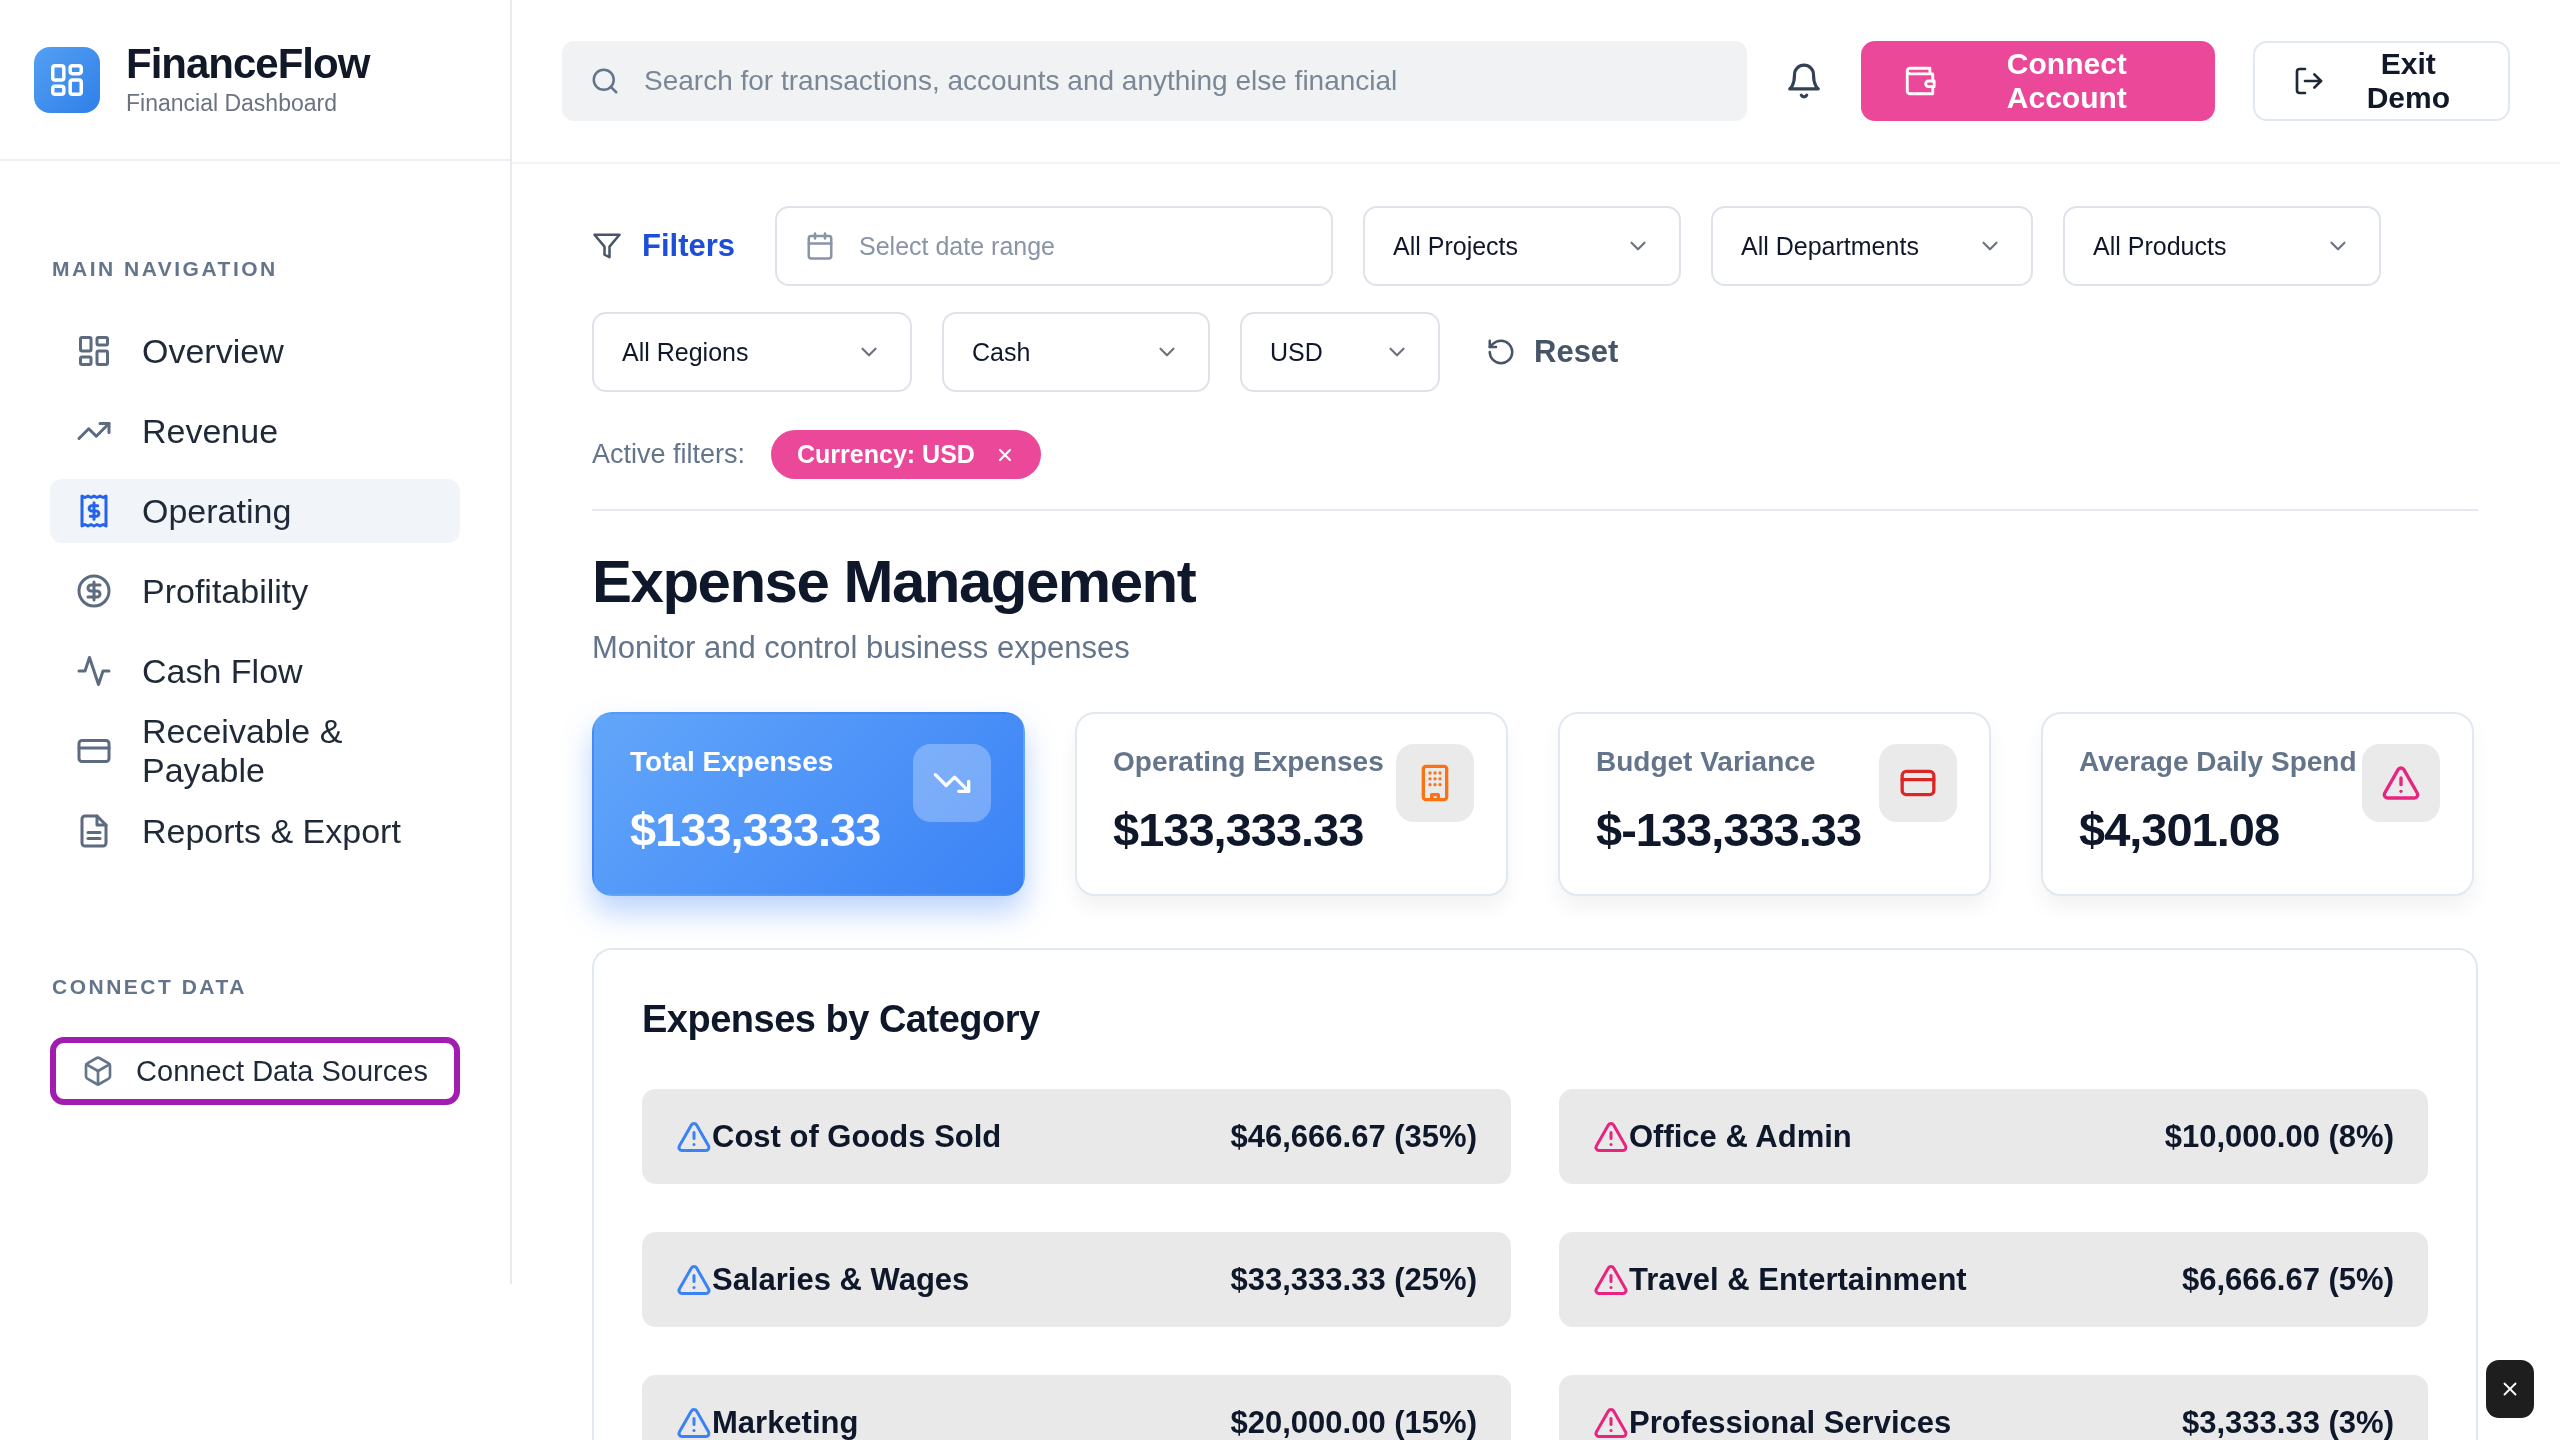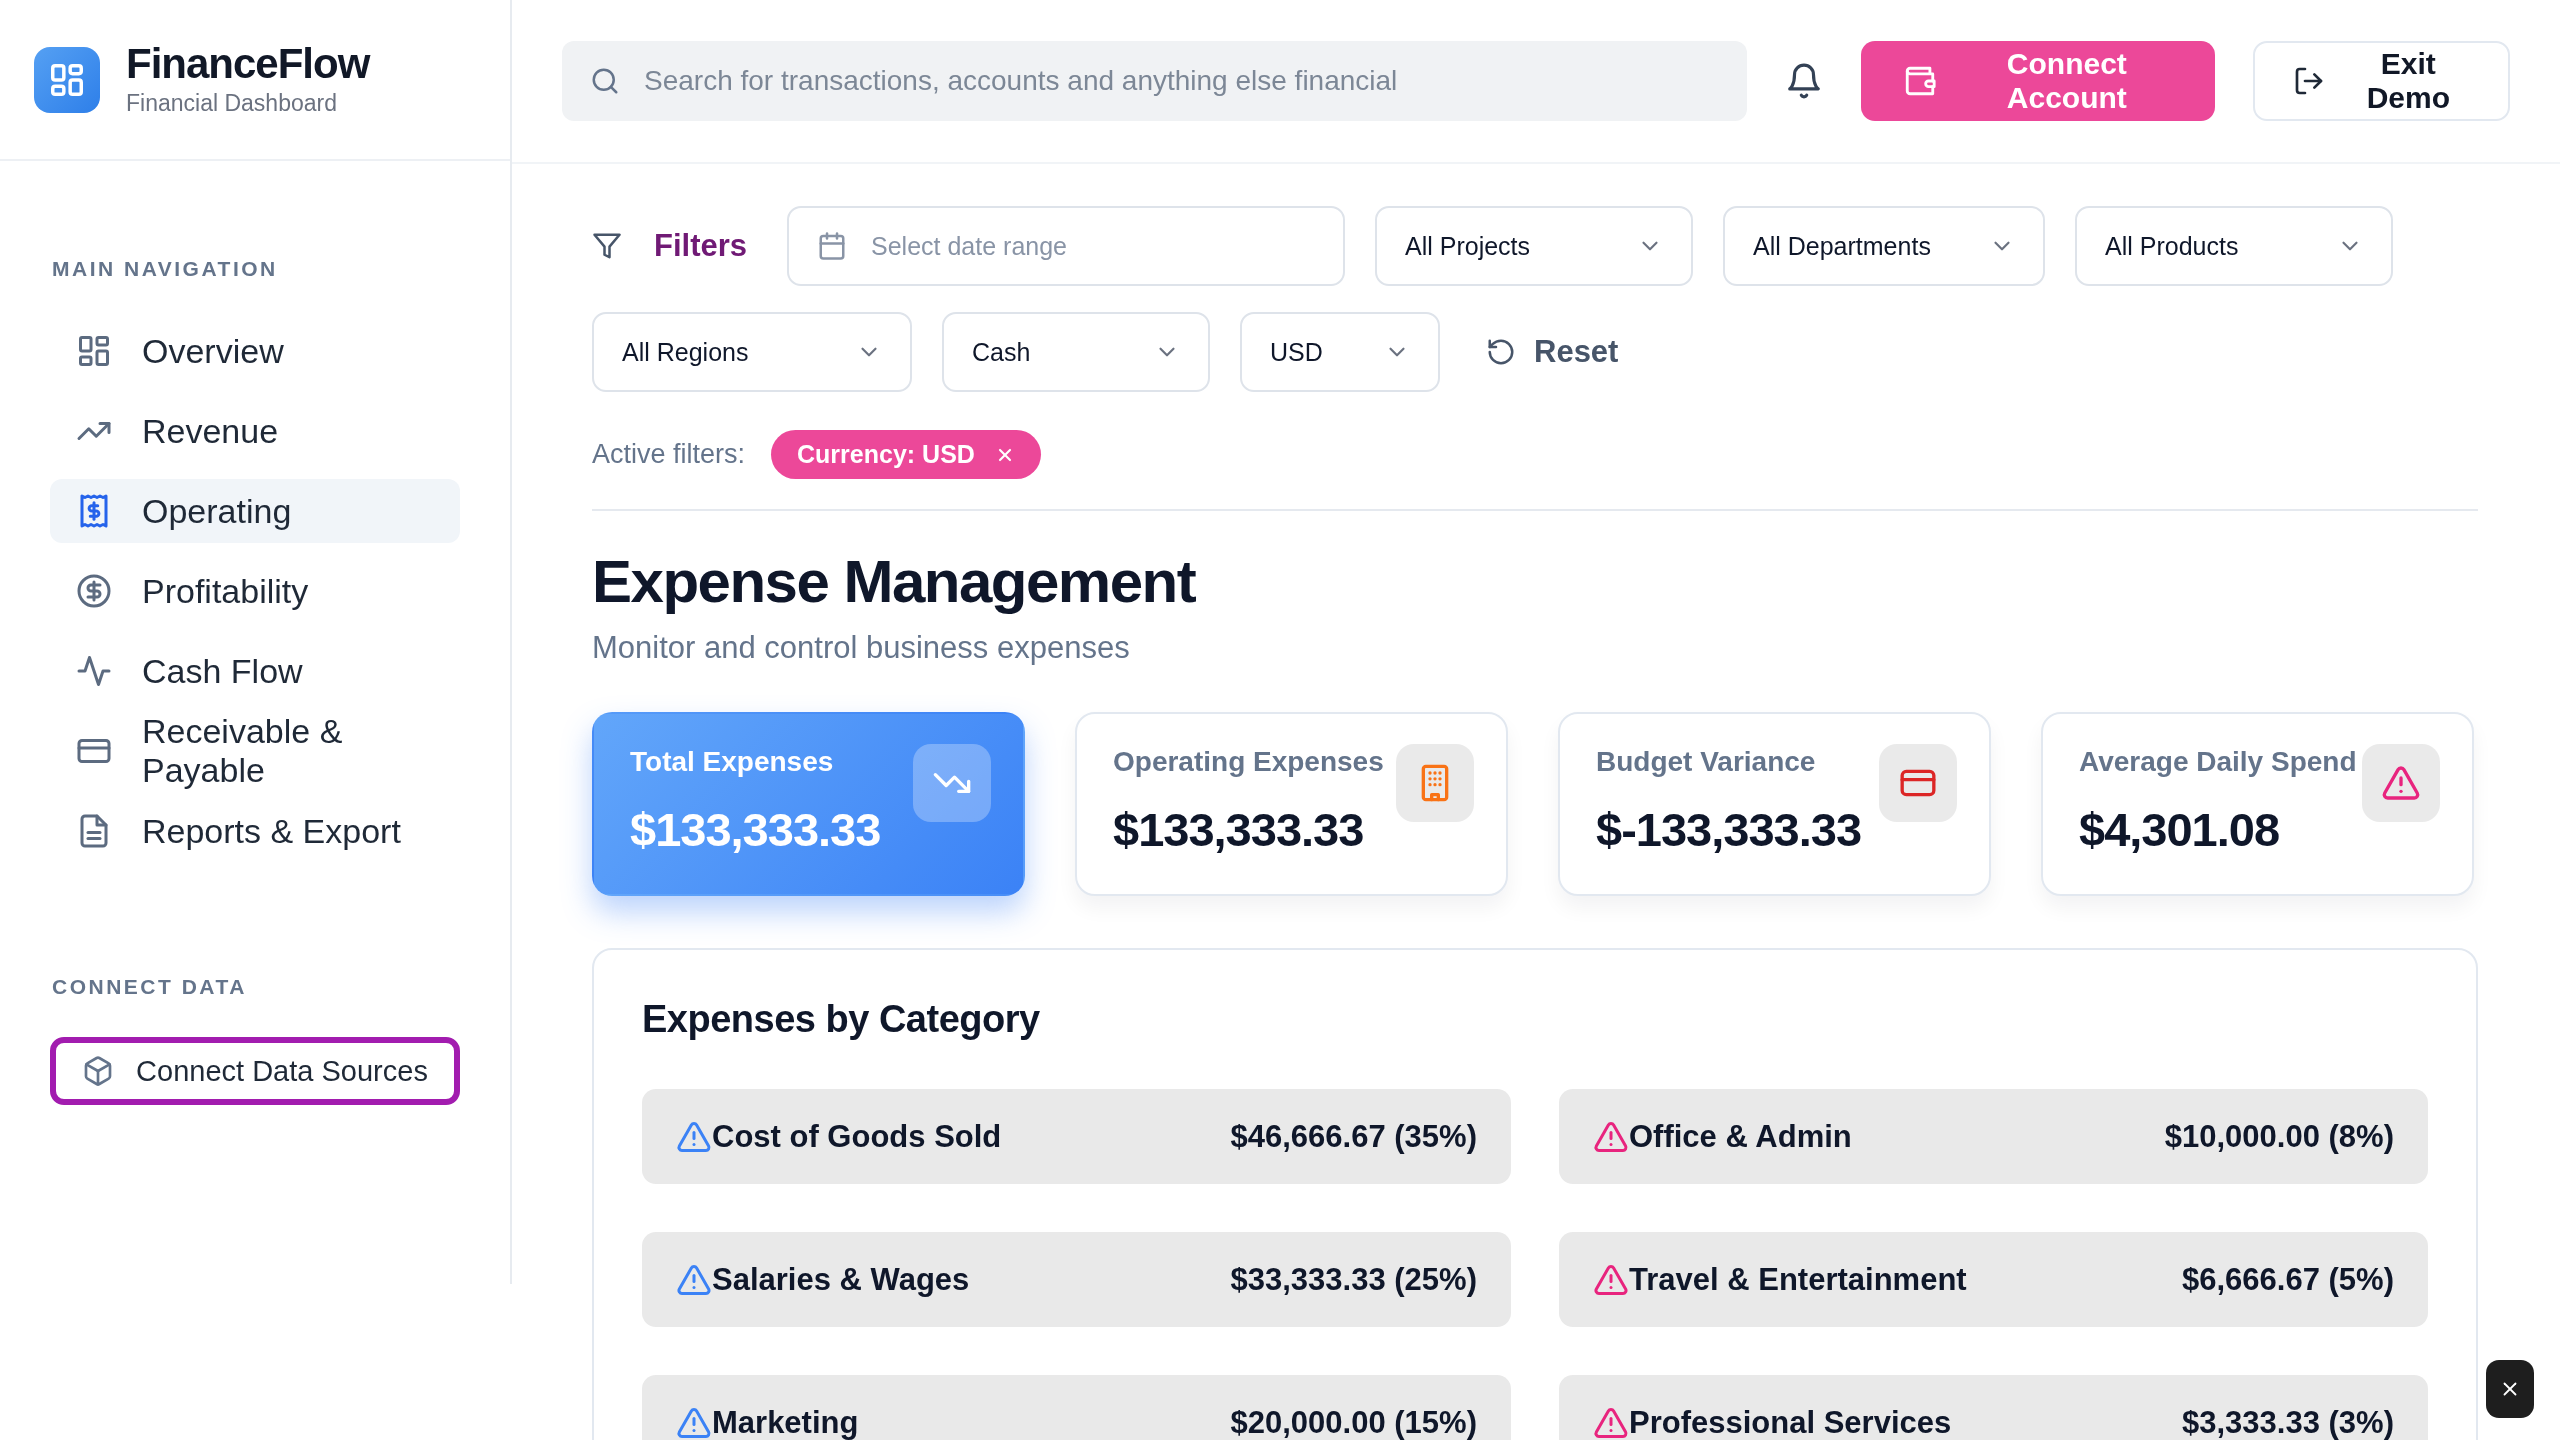--- a/index.html
+++ b/index.html
@@ -55,21 +55,21 @@
   .btn-primary svg { width:34px; height:34px; }
   .btn-outline { height:80px; padding:0 38px; background:#fff; border:2px solid #E2E8F0; border-radius:14px;
     font-size:30px; font-weight:600; color:#111827; display:flex; align-items:center; gap:22px; cursor:pointer; font-family:inherit; }
   .btn-outline svg { width:32px; height:32px; color:#1F2937; }
 
   .content { padding:42px 82px 0 80px; }
 
   
   .filters-row { display:flex; align-items:center; gap:30px; }
   .filters-row.second { margin-top:26px; }
-  .filters-title { display:flex; align-items:center; gap:32px; font-size:31px; font-weight:700; color:#701a75; margin-right:10px; }
+  .filters-title { display:flex; align-items:center; gap:20px; font-size:31px; font-weight:700; color:#1d4ed8; margin-right:10px; }
   .filters-title svg { width:30px; height:30px; color:#475569; }
   .field { height:80px; border:2px solid #DEE3EA; border-radius:14px; background:#fff;
     display:flex; align-items:center; padding:0 28px; gap:24px; font-size:25px; color:#0F172A; cursor:pointer; }
   .field .cal-icon { width:30px; height:30px; color:#8994A6; flex:0 0 30px; }
   .field .chev { width:26px; height:26px; color:#6B7280; flex:0 0 26px; }
   .field.select { justify-content:space-between; }
   .placeholder-text { color:#8994A6; }
   .w-date { width:558px; }
   .w-projects { width:318px; }
   .w-depts { width:322px; }

